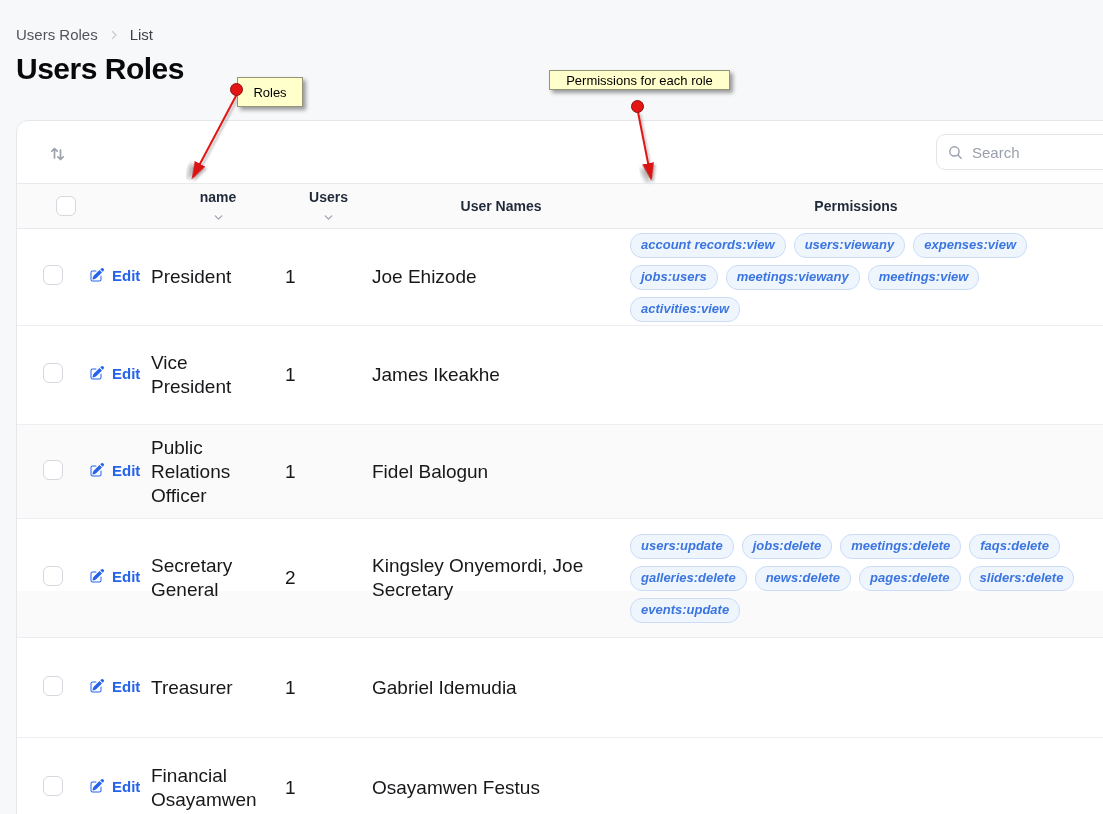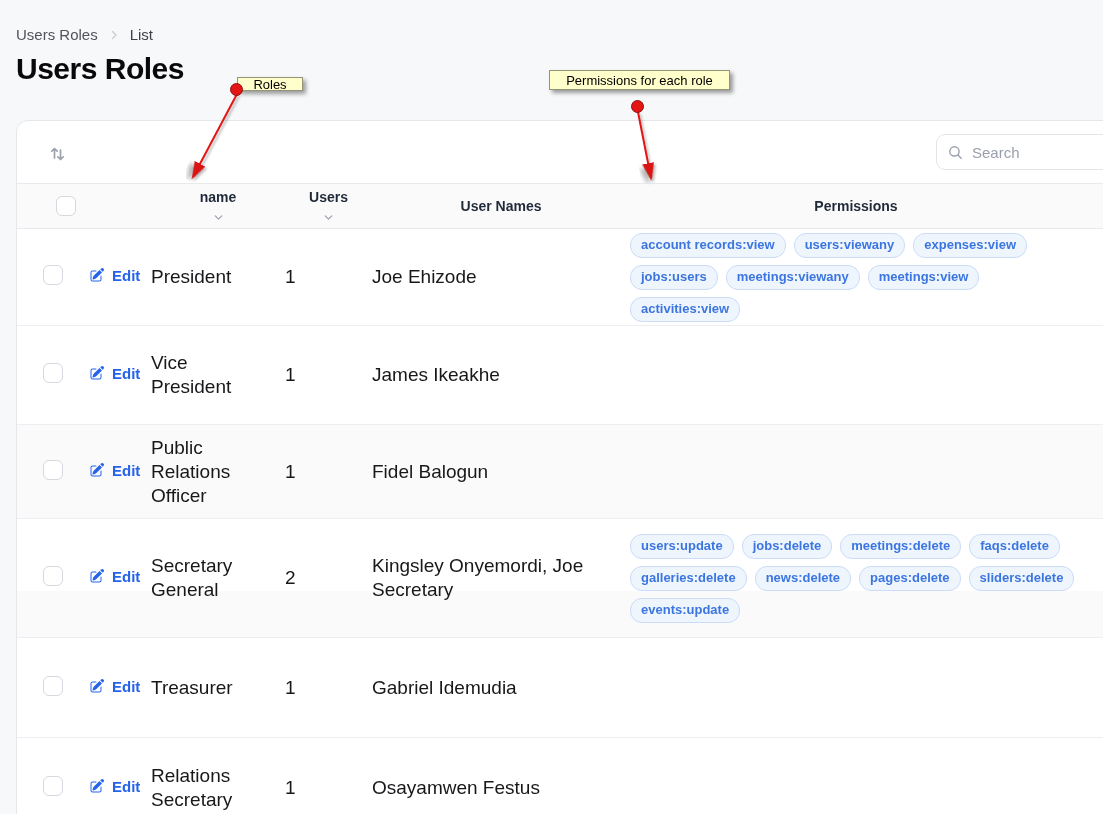--- a/index.html
+++ b/index.html
@@ -77,36 +77,36 @@
     background:#fff; border:1.5px solid #d5d8de; border-radius:6px; cursor:pointer;
   }
   .edit-link {
     display:inline-flex; gap:7px;
     color:#2563eb; font-size:15px; font-weight:700; text-decoration:none; cursor:pointer;
   }
   .cell-text { font-size:19px; color:#18181b; line-height:24px; }
   .c-name { padding-right:20px; }
   .c-unames { padding-right:5px; }
 
-  .badges { display:flex; flex-wrap:wrap; gap:7px 8px; width:452px; }
+  .badges { display:flex; flex-wrap:wrap; gap:7px 8px; width:452px;font-style:italic; }
   .badge {
     background:#eff5fd; color:#3b76e0; border:1px solid #cbdcf8;
     border-radius:12px; padding:3px 10px 4px; font-size:13px; font-weight:600;
     white-space:nowrap; line-height:16px;
   }
 
   
   .note {
     position:absolute; z-index:6;
     background:#ffffcc; border:1px solid #94947a;
     box-shadow:3px 3px 4px rgba(0,0,0,0.38);
     display:flex; align-items:center; justify-content:center;
     font-size:13px; color:#000;
   }
-  #note-roles { left:237px; top:77px; width:66px; height:14px; }
+  #note-roles { left:237px; top:77px; width:66px; height:30px; }
   #note-perms { left:549px; top:70px; width:181px; height:20px; }
   .red-dot {
     position:absolute; z-index:7; width:13px; height:13px; border-radius:50%;
     background:#e31515; border:1px solid #8e1010;
   }
   #dot-roles { left:230px; top:83px; }
   #dot-perms { left:631px; top:100px; }
   #arrow-overlay {
     position:absolute; left:0; top:0; z-index:5; pointer-events:none;
   }
@@ -334,21 +334,21 @@
     <div class="cell">
       <a class="edit-link">
         <svg width="16" height="16" viewBox="0 0 24 24" fill="currentColor">
           <path d="M21.731 2.269a2.625 2.625 0 0 0-3.712 0l-1.157 1.157 3.712 3.712 1.157-1.157a2.625 2.625 0 0 0 0-3.712ZM19.513 8.199l-3.712-3.712-8.4 8.4a5.25 5.25 0 0 0-1.32 2.214l-.8 2.685a.75.75 0 0 0 .933.933l2.685-.8a5.25 5.25 0 0 0 2.214-1.32l8.4-8.4Z"></path>
           <path d="M5.25 5.25a3 3 0 0 0-3 3v10.5a3 3 0 0 0 3 3h10.5a3 3 0 0 0 3-3V13.5a.75.75 0 0 0-1.5 0v5.25a1.5 1.5 0 0 1-1.5 1.5H5.25a1.5 1.5 0 0 1-1.5-1.5V8.25a1.5 1.5 0 0 1 1.5-1.5h5.25a.75.75 0 0 0 0-1.5H5.25Z"></path>
         </svg>
         <span class="edit-label">Edit</span>
       </a>
     </div>
     <div class="cell c-name">
-      <span class="cell-text role-name">Relations Secretary</span>
+      <span class="cell-text role-name">Financial Osayamwen</span>
     </div>
     <div class="cell">
       <span class="cell-text users-count">1</span>
     </div>
     <div class="cell c-unames">
       <span class="cell-text user-names">Osayamwen Festus</span>
     </div>
     <div class="cell">
       <div class="badges"></div>
     </div>

